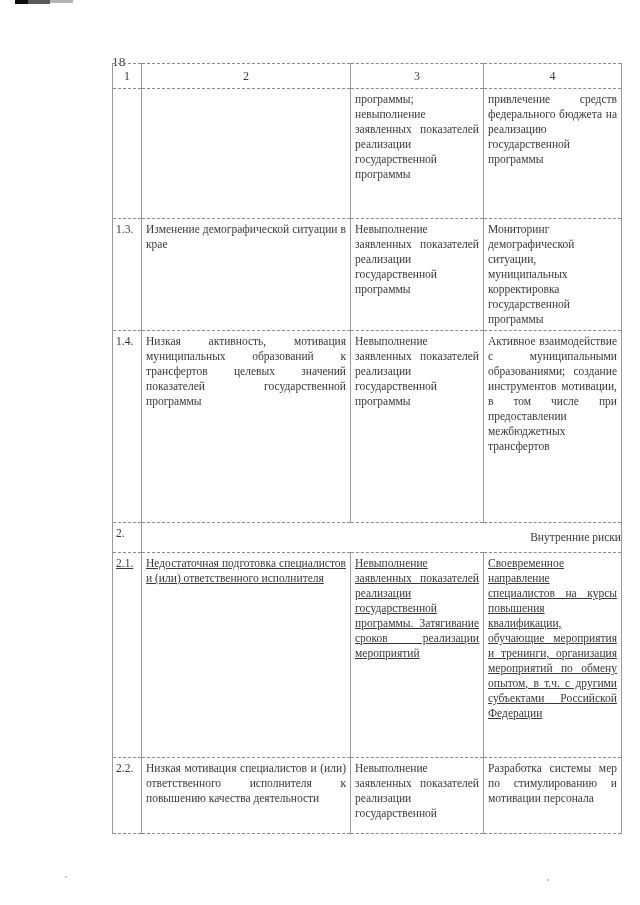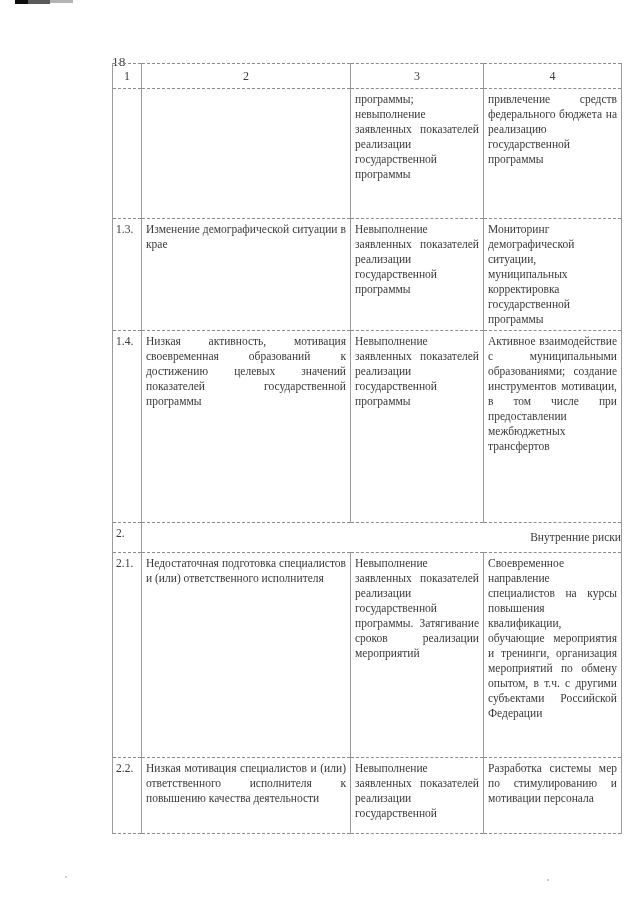--- a/index.html
+++ b/index.html
@@ -81,31 +81,31 @@
 
   <tr style="height:112px;margin-left:8px;">
     <td class="col-num">1.3.</td>
     <td class="col-risk">Изменение демографической ситуации в крае</td>
     <td class="col-consequence">Невыполнение заявленных показателей реализации государственной программы</td>
     <td class="col-mitigation">Мониторинг демографической ситуации, муниципальных корректировка государственной программы</td>
   </tr>
 
   <tr style="height:192px;">
     <td class="col-num">1.4.</td>
-    <td class="col-risk">Низкая активность, мотивация своевременная образований к достижению целевых значений показателей государственной программы</td>
+    <td class="col-risk">Низкая активность, мотивация муниципальных образований к трансфертов целевых значений показателей государственной программы</td>
     <td class="col-consequence">Невыполнение заявленных показателей реализации государственной программы</td>
     <td class="col-mitigation">Активное взаимодействие с муниципальными образованиями; создание инструментов мотивации, в том числе при предоставлении межбюджетных трансфертов</td>
   </tr>
 
   <tr style="height:30px;">
     <td class="col-num">2.</td>
     <td class="section-title" colspan="3">Внутренние риски</td>
   </tr>
 
-  <tr style="height:205px;">
+  <tr style="height:205px;text-decoration:underline;">
     <td class="col-num">2.1.</td>
     <td class="col-risk">Недостаточная подготовка специалистов и (или) ответственного исполнителя</td>
     <td class="col-consequence">Невыполнение заявленных показателей реализации государственной программы. Затягивание сроков реализации мероприятий</td>
     <td class="col-mitigation">Своевременное направление специалистов на курсы повышения квалификации, обучающие мероприятия и тренинги, организация мероприятий по обмену опытом, в т.ч. с другими субъектами Российской Федерации</td>
   </tr>
 
   <tr style="height:76px;">
     <td class="col-num">2.2.</td>
     <td class="col-risk">Низкая мотивация специалистов и (или) ответственного исполнителя к повышению качества деятельности</td>
     <td class="col-consequence">Невыполнение заявленных показателей реализации государственной</td>

